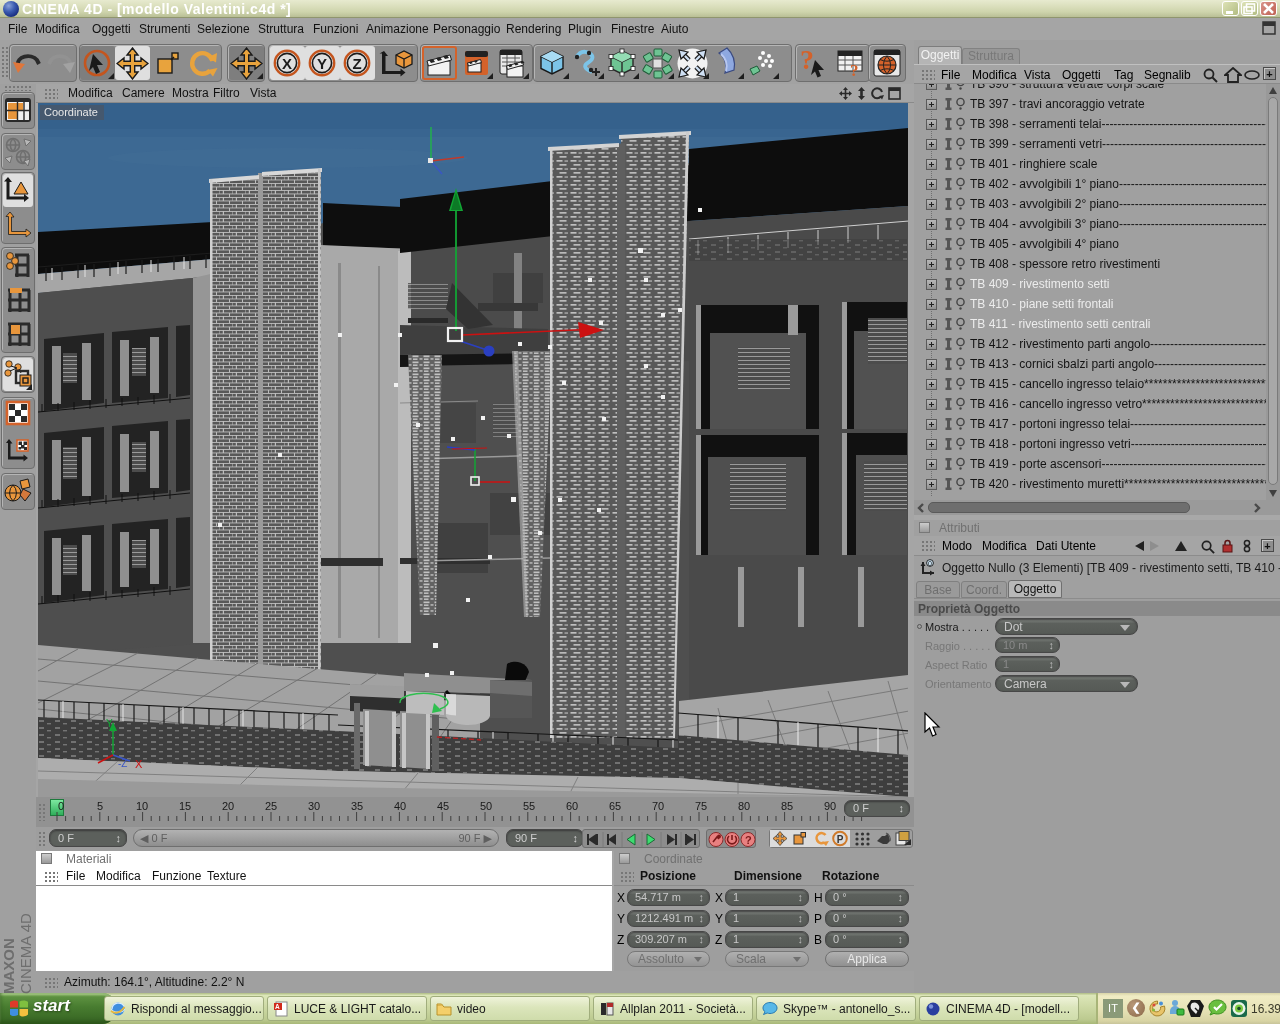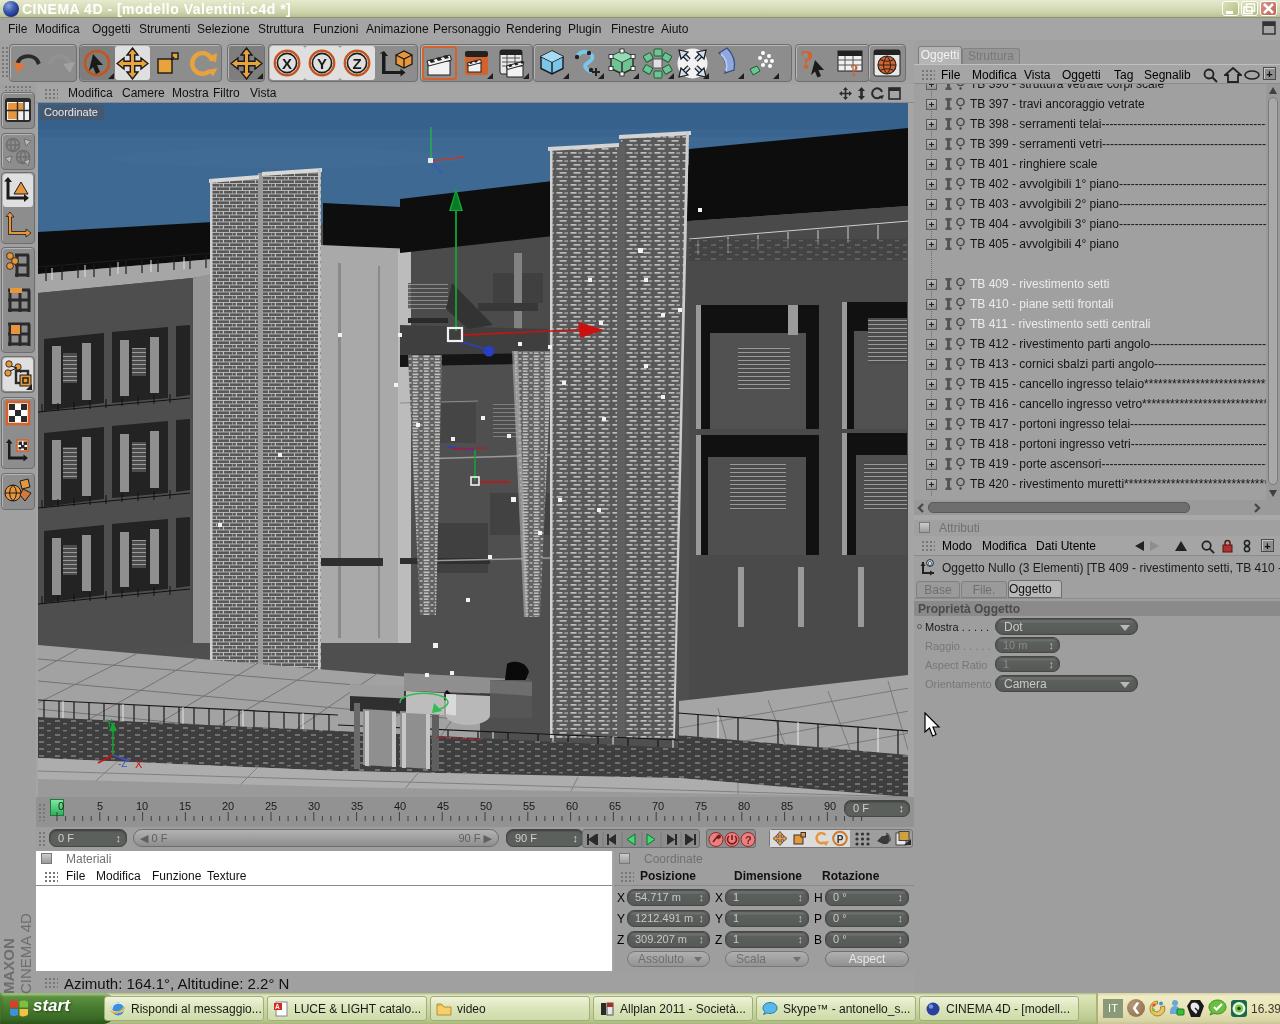--- a/index.html
+++ b/index.html
@@ -47,21 +47,21 @@
 #ruler { position:absolute; left:36px; top:797px; width:878px; height:30px; background:#929292; }
 #transport { position:absolute; left:36px; top:827px; width:878px; height:24px; background:#9e9e9e; }
 .darkfield { background:#5c605c; border-radius:7px; color:#cfcfcf; font-size:11px; border:1px solid #474747; box-shadow:inset 0 1px 2px #3a3a3a; }
 
 
 #materiali { position:absolute; left:36px; top:851px; width:576px; height:120px; background:#ffffff; }
 #coordinate { position:absolute; left:614px; top:851px; width:300px; height:120px; background:#9e9e9e; }
 .phead { height:16px; font-size:12px; color:#707070; position:relative; }
 .phead .cb { position:absolute; left:5px; top:2px; width:11px; height:11px; background:linear-gradient(#cccccc,#9a9a9a); border:1px solid #787878; }
 .pmenu { height:19px; font-size:12px; color:#111; position:relative; border-bottom:1px solid #8a8a8a; }
-#statusbar { position:absolute; left:36px; top:971px; width:878px; height:22px; background:#a0a0a0; font-size:15px; color:#111; }
+#statusbar { position:absolute; left:36px; top:971px; width:878px; height:22px; background:#a0a0a0; font-size:12px; color:#111; }
 
 
 #rightpanel { position:absolute; left:914px; top:40px; width:366px; height:953px; background:#a0a0a0; }
 
 
 #taskbar { position:absolute; left:0; top:993px; width:1280px; height:31px;
   background:linear-gradient(#aebb84 0%, #dce6b8 8%, #cdd9a4 45%, #bcca90 85%, #a8b878 100%); }
 .taskbtn { position:absolute; top:3px; height:25px; border-radius:3px;
   background:linear-gradient(#eff3da, #dbe5bb 45%, #cfdcab); border:1px solid #a0ad7c;
   font-size:12px; color:#1a1a1a; }
@@ -1170,21 +1170,21 @@
     <span style="position:absolute;left:3px;top:45px;font-size:12px">Z</span>
     <div class="c4dspin" style="position:absolute;left:13px;top:43px;width:83px;height:17px">309.207 m</div>
     <span style="position:absolute;left:101px;top:45px;font-size:12px">Z</span>
     <div class="c4dspin" style="position:absolute;left:111px;top:43px;width:84px;height:17px">1</div>
     <span style="position:absolute;left:200px;top:45px;font-size:12px">B</span>
     <div class="c4dspin" style="position:absolute;left:211px;top:43px;width:84px;height:17px">0 °</div>
   </div>
   <div style="position:absolute;left:0;top:100px;width:300px;height:20px">
     <div style="position:absolute;left:13px;top:0;width:83px;height:16px;background:linear-gradient(#b0b0b0,#949494);border:1px solid #787878;border-radius:8px;font-size:12px;color:#6f6f6f;padding:0 0 0 10px">Assoluto<span style="position:absolute;right:7px;top:5px;border:4px solid transparent;border-top:5px solid #6f6f6f"></span></div>
     <div style="position:absolute;left:111px;top:0;width:84px;height:16px;background:linear-gradient(#b0b0b0,#949494);border:1px solid #787878;border-radius:8px;font-size:12px;color:#6f6f6f;padding:0 0 0 10px">Scala<span style="position:absolute;right:7px;top:5px;border:4px solid transparent;border-top:5px solid #6f6f6f"></span></div>
-    <div style="position:absolute;left:211px;top:0;width:84px;height:16px;background:linear-gradient(#b0b0b0,#909090);border:1px solid #707070;border-radius:8px;font-size:12px;color:#e8e8e8;text-align:center">Aspect</div>
+    <div style="position:absolute;left:211px;top:0;width:84px;height:16px;background:linear-gradient(#b0b0b0,#909090);border:1px solid #707070;border-radius:8px;font-size:12px;color:#e8e8e8;text-align:center">Applica</div>
   </div>
 </div>
 
 <div id="statusbar">
   <span class="grip" style="position:absolute;left:8px;top:6px;width:14px;height:11px"></span>
   <span style="position:absolute;left:28px;top:4px">Azimuth: 164.1°, Altitudine: 2.2°  N</span>
 </div>
 
 <div id="rightpanel">
 
@@ -1324,20 +1324,33 @@
           <rect x="3" y="1" width="3" height="12" fill="#555"></rect>
           <rect x="1.5" y="1" width="6" height="2.5" fill="#555"></rect>
           <rect x="1.5" y="10.5" width="6" height="2.5" fill="#555"></rect>
         </svg>
         <svg class="ic2" viewBox="0 0 11 14">
           <circle cx="5.5" cy="5" r="3.6" fill="none" stroke="#444" stroke-width="1.4"></circle>
           <circle cx="5.5" cy="11.5" r="1.2" fill="#444"></circle>
         </svg>
         <span class="lbl">TB 405 - avvolgibili 4° piano</span>
       </div>
+      <div class="trow" style="top:170px">
+        <div class="plus"></div>
+        <svg class="ic1" viewBox="0 0 9 14">
+          <rect x="3" y="1" width="3" height="12" fill="#555"></rect>
+          <rect x="1.5" y="1" width="6" height="2.5" fill="#555"></rect>
+          <rect x="1.5" y="10.5" width="6" height="2.5" fill="#555"></rect>
+        </svg>
+        <svg class="ic2" viewBox="0 0 11 14">
+          <circle cx="5.5" cy="5" r="3.6" fill="none" stroke="#444" stroke-width="1.4"></circle>
+          <circle cx="5.5" cy="11.5" r="1.2" fill="#444"></circle>
+        </svg>
+        <span class="lbl">TB 408 - spessore retro rivestimenti</span>
+      </div>
       <div class="trow" style="top:190px">
         <div class="plus"></div>
         <svg class="ic1" viewBox="0 0 9 14">
           <rect x="3" y="1" width="3" height="12" fill="#555"></rect>
           <rect x="1.5" y="1" width="6" height="2.5" fill="#555"></rect>
           <rect x="1.5" y="10.5" width="6" height="2.5" fill="#555"></rect>
         </svg>
         <svg class="ic2" viewBox="0 0 11 14">
           <circle cx="5.5" cy="5" r="3.6" fill="none" stroke="#444" stroke-width="1.4"></circle>
           <circle cx="5.5" cy="11.5" r="1.2" fill="#444"></circle>
@@ -1536,22 +1549,22 @@
         <path d="M4 3 l0 11 11 0" fill="none" stroke="#222" stroke-width="2"></path>
         <path d="M4 3 l-2.5 4 5 0 z M15 14 l-4-2.5 0 5 z" fill="#222"></path>
         <circle cx="11" cy="4" r="3.4" fill="#c8e0f0" stroke="#222"></circle>
         <text x="9" y="7" font-size="7" fill="#222" font-family="Liberation Sans">0</text>
       </svg>
     <span style="position:absolute;left:28px;top:4px;font-size:12px;color:#1a1a1a;white-space:nowrap">Oggetto Nullo (3 Elementi) [TB 409 - rivestimento setti, TB 410 - piane s</span>
   </div>
 
   <div style="position:absolute;left:0;top:539px;width:366px;height:20px;background:#a0a0a0;border-bottom:1px solid #8c8c8c">
     <div style="position:absolute;left:2px;top:2px;width:44px;height:17px;background:#9a9a9a;border:1px solid #808080;border-radius:3px 3px 0 0;color:#6f6f6f;font-size:12px;text-align:center;line-height:16px">Base</div>
-    <div style="position:absolute;left:47px;top:2px;width:46px;height:17px;background:#9a9a9a;border:1px solid #808080;border-radius:3px 3px 0 0;color:#6f6f6f;font-size:12px;text-align:center;line-height:16px">File.</div>
-    <div style="position:absolute;left:94px;top:1px;width:54px;height:18px;background:#b8b8b8;border:1px solid #6f6f6f;border-radius:3px 3px 0 0;color:#111;font-size:12px;line-height:17px">Oggetto</div>
+    <div style="position:absolute;left:47px;top:2px;width:46px;height:17px;background:#9a9a9a;border:1px solid #808080;border-radius:3px 3px 0 0;color:#6f6f6f;font-size:12px;text-align:center;line-height:16px">Coord.</div>
+    <div style="position:absolute;left:94px;top:1px;width:54px;height:18px;background:#b8b8b8;border:1px solid #6f6f6f;border-radius:3px 3px 0 0;color:#111;font-size:12px;text-align:center;line-height:17px">Oggetto</div>
   </div>
 
   <div style="position:absolute;left:0;top:560px;width:366px;height:16px;background:#8a8a8a;border-top:1px solid #9e9e9e">
     <span style="position:absolute;left:4px;top:1px;font-size:12px;font-weight:bold;color:#4a4a4a">Proprietà Oggetto</span>
   </div>
   <div style="position:absolute;left:0;top:576px;width:366px;height:417px;background:#9e9e9e">
     <span style="position:absolute;left:3px;top:8px;width:5px;height:5px;border:1px solid #555;border-radius:50%"></span>
     <span style="position:absolute;left:11px;top:5px;font-size:11px;color:#1a1a1a">Mostra . . . . .</span>
     <div class="c4ddrop" style="position:absolute;left:81px;top:2px;width:143px;height:17px">Dot</div>
     <span style="position:absolute;left:11px;top:24px;font-size:11px;color:#777">Raggio . . . . .</span>

